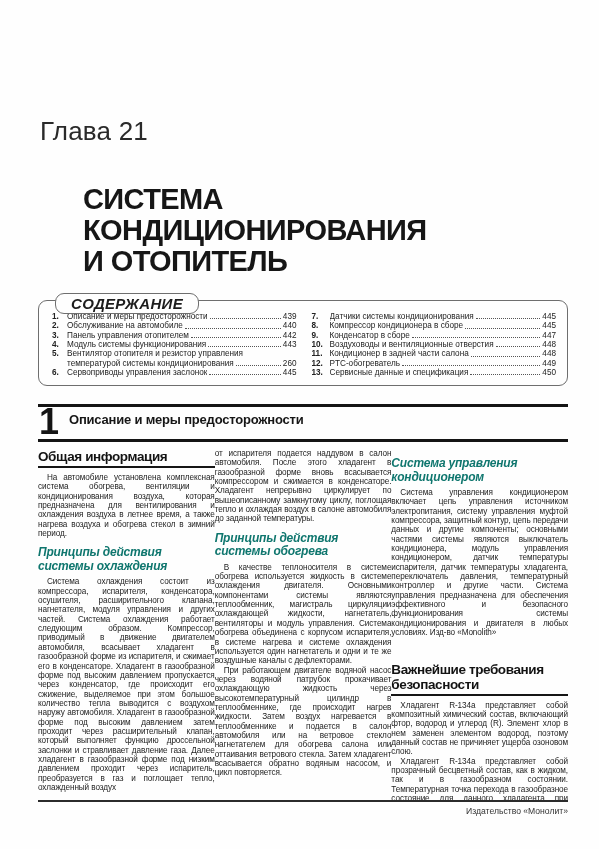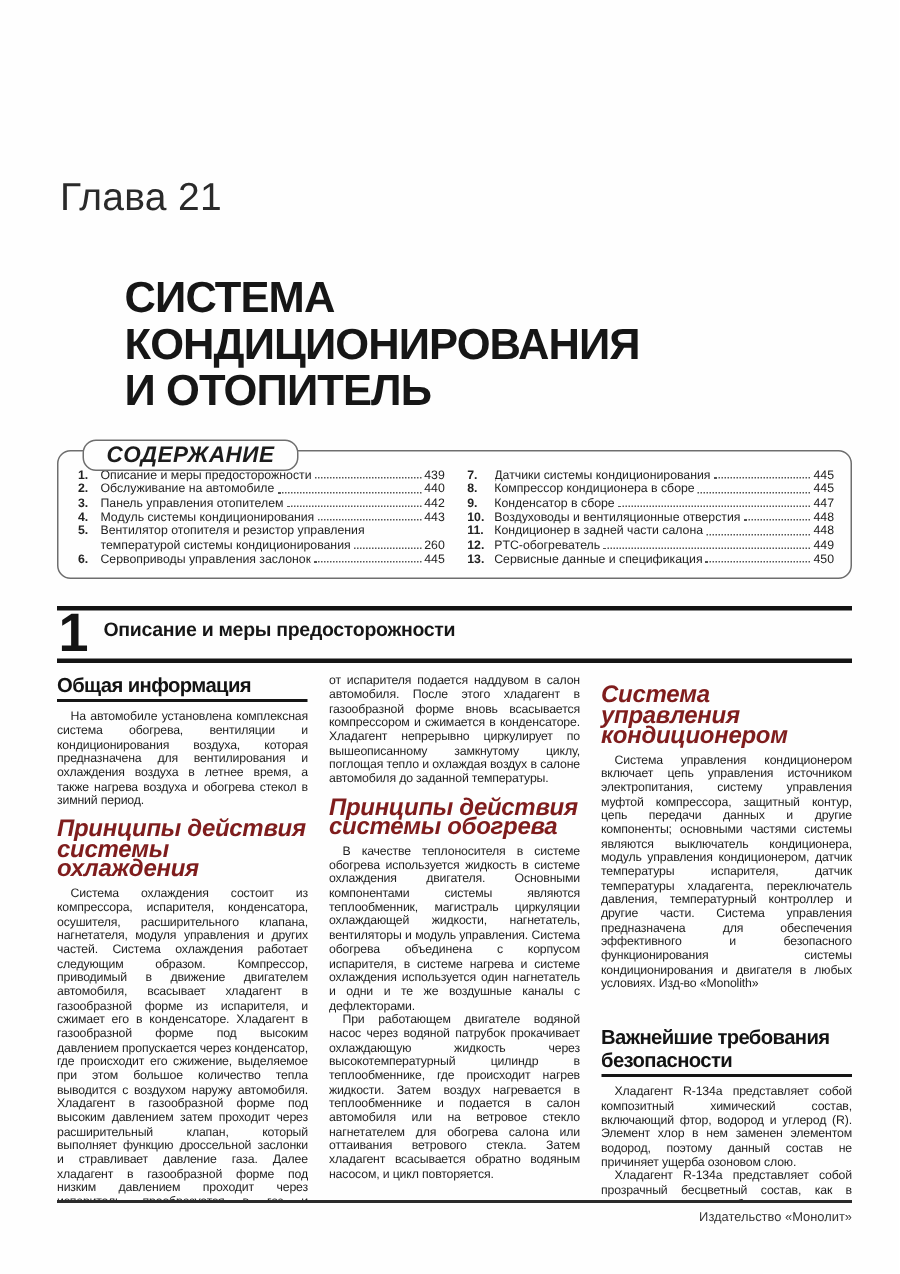--- a/index.html
+++ b/index.html
@@ -20,25 +20,25 @@
   .toc-col.right .tn { flex-basis:18px; }
   .tt { white-space:nowrap; overflow:hidden; }
   .toc-row.cont .tt { padding-left:0; }
   .dots { flex:1 1 auto; min-width:6px; border-bottom:1.2px dotted #555; margin:0 2px 2px 2px; }
   .tp { flex:0 0 auto; }
   
   .section-band { position:absolute; left:38px; right:31px; top:404px; height:32px; border-top:3px solid #141414; border-bottom:3px solid #141414; }
   .sec-num { position:absolute; left:1px; top:-1px; font-size:36px; line-height:32px; font-weight:800; color:#141414; }
   .sec-title { position:absolute; left:31px; top:5px; font-size:13px; font-weight:bold; letter-spacing:-0.2px; color:#161616; }
   
-  .cols { position:absolute; left:38px; right:31px; top:449px; height:352px; display:flex; gap:14px; overflow:hidden; }
+  .cols { position:absolute; left:38px; right:31px; top:449px; height:352px; display:flex; overflow:hidden; }
   .col { flex:1; min-width:0; }
   .col h2 { font-size:13.5px; line-height:15px; font-weight:bold; letter-spacing:-0.4px; margin:0 0 5px 0; padding-bottom:2px; border-bottom:2px solid #151515; color:#131313; }
   .col h2.mt { margin-top:24px; }
-  .col h3 { font-size:16px; line-height:13.5px; font-weight:bold; font-style:italic; letter-spacing:-0.2px; margin:8px 0 4px 0; color:#7f1d1d; }
+  .col h3 { font-size:12px; line-height:13.5px; font-weight:bold; font-style:italic; letter-spacing:-0.2px; margin:8px 0 4px 0; color:#0f766e; }
   .col p { font-size:8.2px; line-height:9.35px; text-align:justify; letter-spacing:-0.1px; margin:0; color:#1d1d1d; }
   .col p.ind { text-indent:9px; }
   
   .footer-rule { position:absolute; left:38px; right:31px; top:800px; border-top:2.5px solid #2b2b2b; }
   .imprint { position:absolute; right:31px; top:806px; font-size:8.6px; color:#333; }
 </style>
 </head>
 <body>
 
 <div class="page">
@@ -68,21 +68,21 @@
           <span class="tp">440</span>
         </li>
         <li class="toc-row">
           <span class="tn">3.</span>
           <span class="tt">Панель управления отопителем</span>
           <span class="dots"></span>
           <span class="tp">442</span>
         </li>
         <li class="toc-row">
           <span class="tn">4.</span>
-          <span class="tt">Модуль системы кондиционирования</span>
+          <span class="tt">Модуль системы функционирования</span>
           <span class="dots"></span>
           <span class="tp">443</span>
         </li>
         <li class="toc-row">
           <span class="tn">5.</span>
           <span class="tt">Вентилятор отопителя и резистор управления</span>
         </li>
         <li class="toc-row cont">
           <span class="tn"></span>
           <span class="tt">температурой системы кондиционирования</span>

